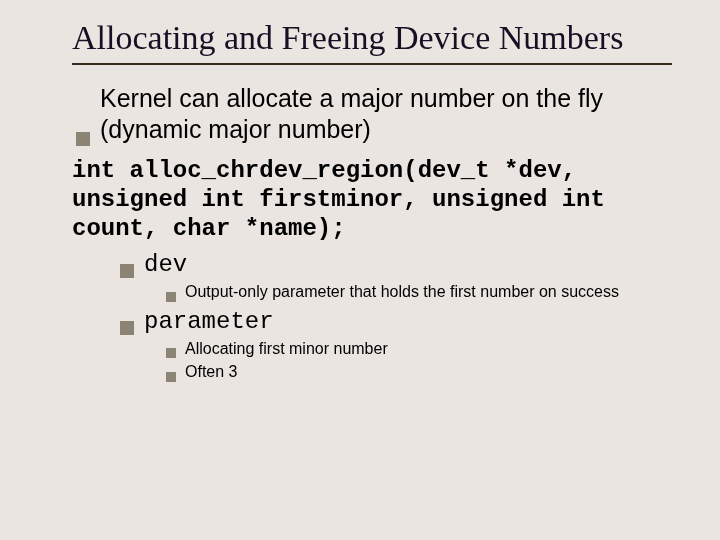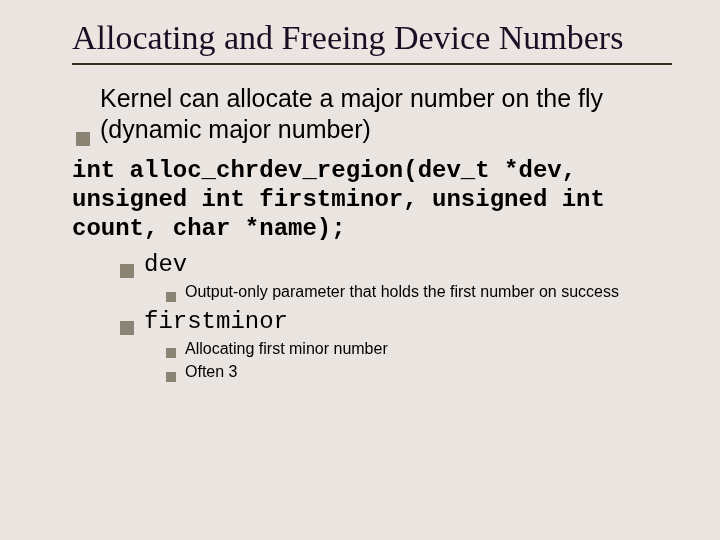--- a/index.html
+++ b/index.html
@@ -36,21 +36,21 @@
     <div class="sq"></div>
     <div class="monob">dev</div>
   </div>
   <div class="row lvl3">
     <div class="sq sm"></div>
     <div class="subtxt">Output-only parameter that holds the first number on success</div>
   </div>
 
   <div class="row lvl2">
     <div class="sq"></div>
-    <div class="monob">firstminor</div>
+    <div class="monob">parameter</div>
   </div>
   <div class="row lvl3">
     <div class="sq sm"></div>
     <div class="subtxt">Allocating first minor number</div>
   </div>
   <div class="row lvl3">
     <div class="sq sm"></div>
     <div class="subtxt">Often 3</div>
   </div>
 </div>

